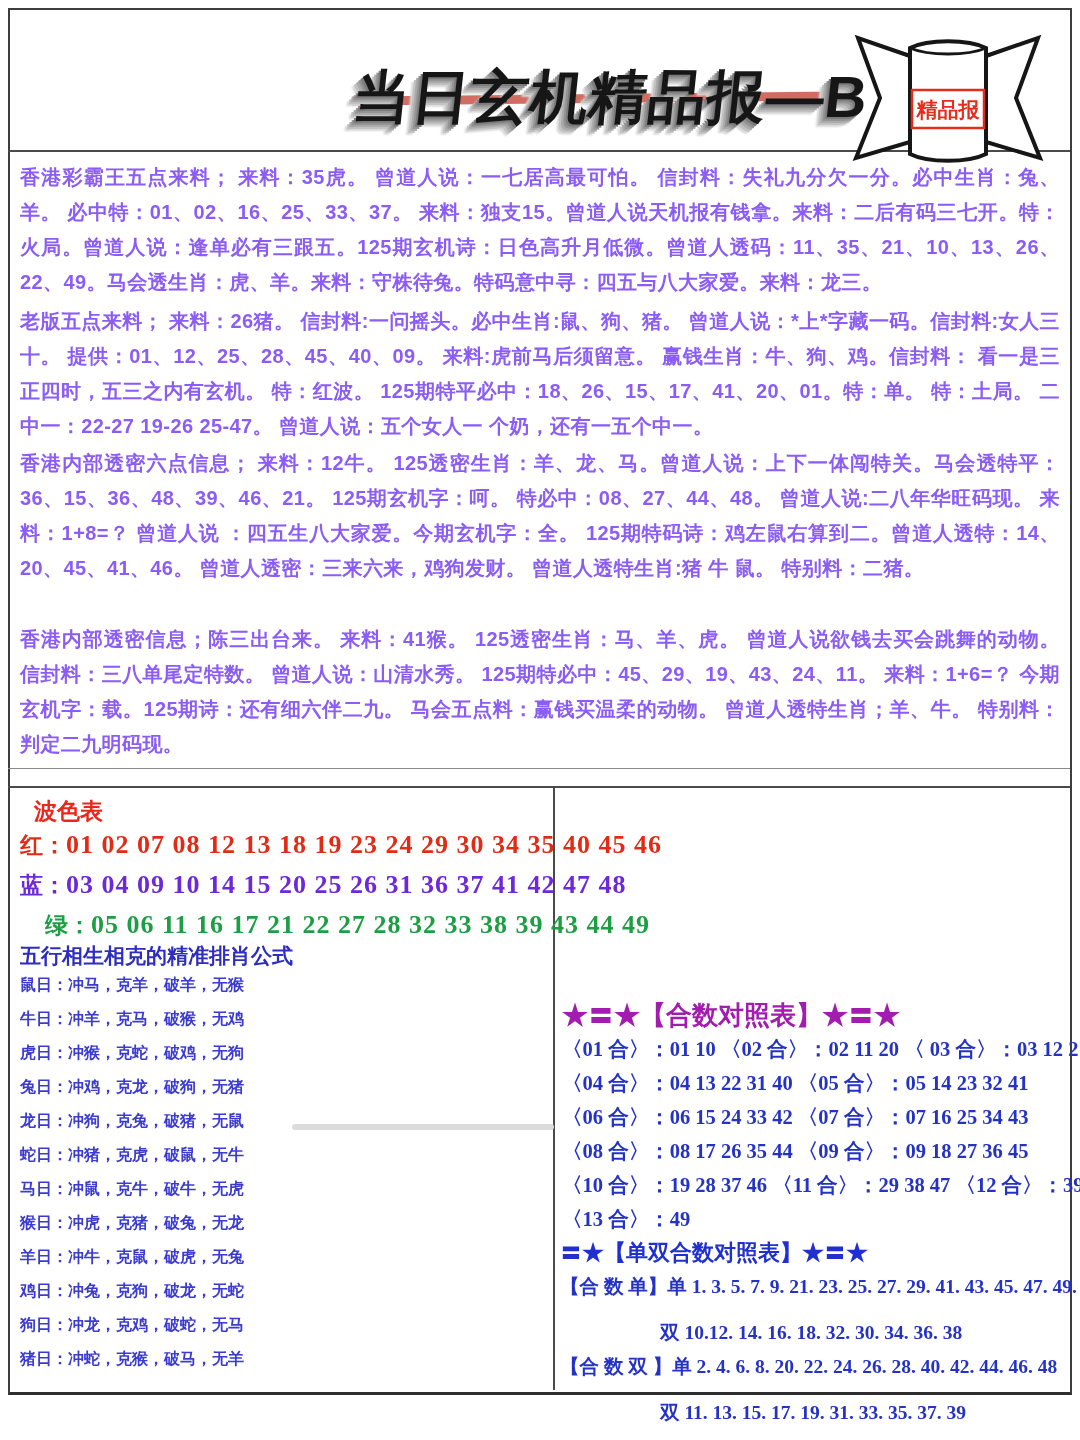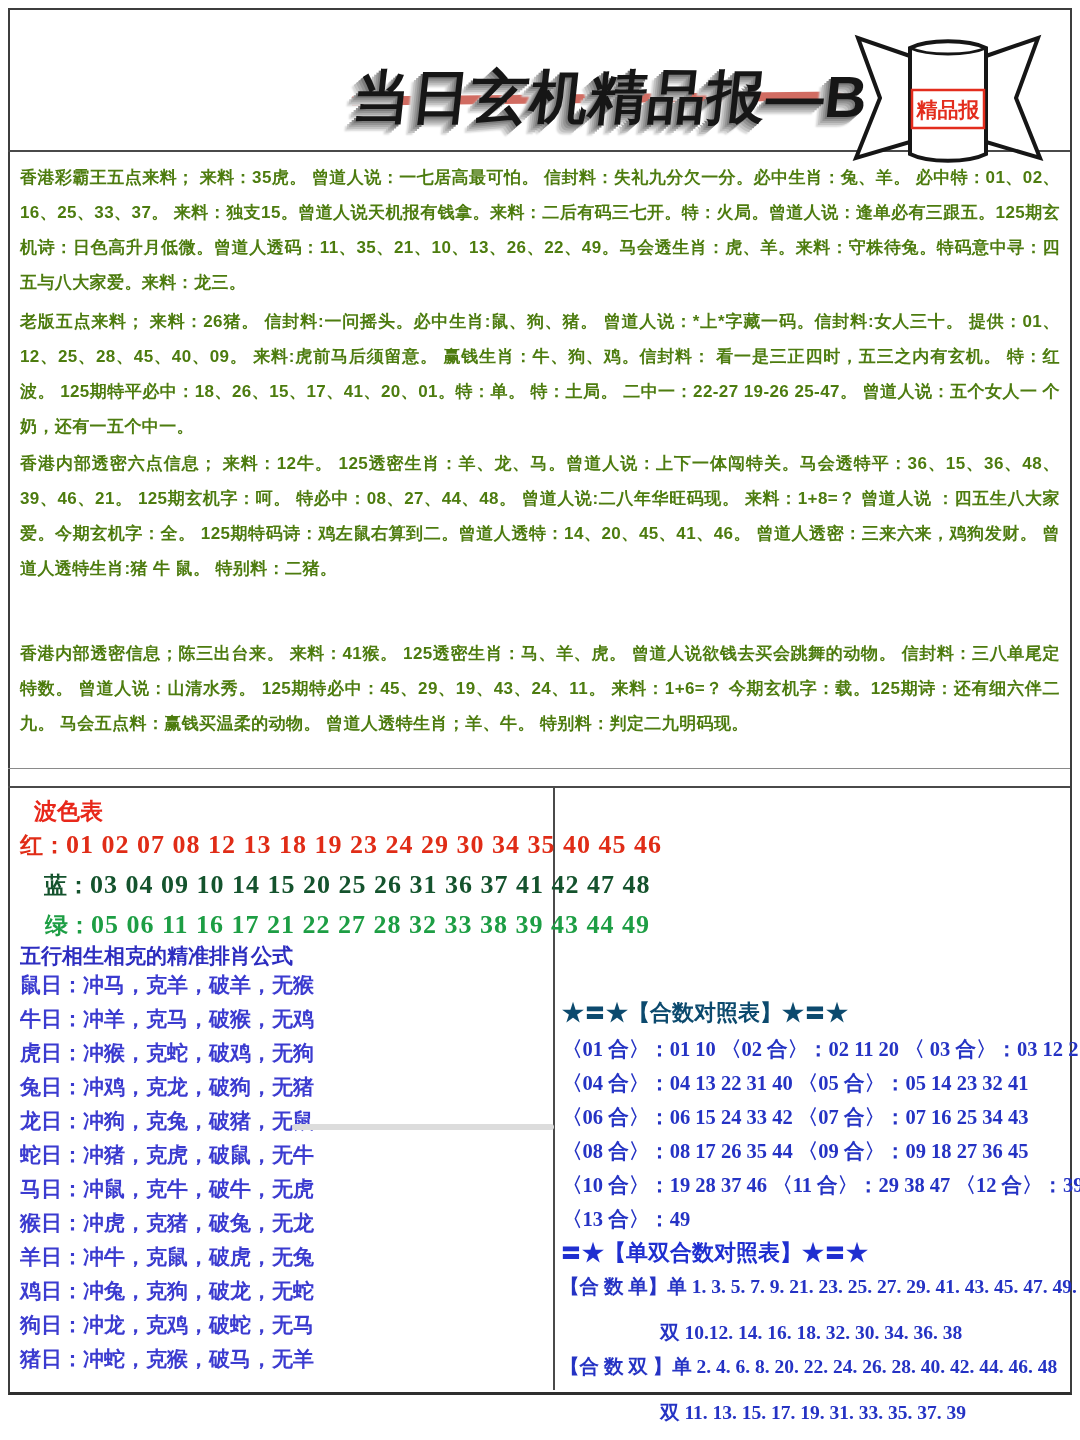--- a/index.html
+++ b/index.html
@@ -16,40 +16,40 @@
   .title-wrap{position:absolute;left:330px;top:42px;width:560px;height:112px;text-align:center;}
   .title3d{display:inline-block;font-size:58px;font-weight:bold;color:#161616;letter-spacing:1px;
            transform:skewX(-6deg);line-height:110px;position:relative;z-index:3;
            text-shadow:-2px 2px 0 #7c7c7c,-4px 4px 0 #949494,-6px 6px 0 #ababab,
                        -8px 8px 0 #c2c2c2,-10px 10px 2px #d8d8d8;}
   .red-streak{position:absolute;left:352px;top:94px;width:492px;height:9px;background:#c23c2e;
               opacity:.75;transform:rotate(-0.6deg);z-index:2;filter:blur(.6px);}
   .ribbon{position:absolute;left:848px;top:28px;width:200px;height:142px;z-index:4;}
 
   
-  .para{position:absolute;left:20px;width:1040px;font-size:17px;font-weight:bold;color:#4d7c0f;
+  .para{position:absolute;left:20px;width:1040px;font-size:20px;font-weight:bold;color:#8b5cf6;
         line-height:35px;text-align:justify;letter-spacing:.4px;}
-  .p1{top:160px;} .p2{top:304px;} .p3{top:446px;} .p4{top:622px;margin-top:14px;}
+  .p1{top:160px;} .p2{top:304px;} .p3{top:446px;} .p4{top:622px;}
 
   
   .bose-title{position:absolute;left:34px;top:796px;font-size:23px;font-weight:bold;color:#e8281b;}
   .bose-row{position:absolute;left:20px;height:36px;white-space:nowrap;}
   .bose-row .lbl{font-size:23px;font-weight:bold;font-family:"Liberation Sans",sans-serif;}
   .bose-row .nums{font-size:26px;font-weight:bold;font-family:Liberation Serif, serif;letter-spacing:1px;}
-  .row-red{color:#e02c17;} .row-blue{color:#14532d;margin-left:24px;} .row-green{color:#1d9e44;margin-left:25px;}
+  .row-red{color:#e02c17;} .row-blue{color:#6d28d9;} .row-green{color:#1d9e44;margin-left:25px;}
   .br1{top:830px;} .br2{top:870px;} .br3{top:910px;}
 
   
   .formula-title{position:absolute;left:20px;top:942px;font-size:21px;font-weight:bold;color:#2d2dc0;}
-  .zodiac{position:absolute;left:20px;top:968px;width:520px;font-size:21px;font-weight:bold;
+  .zodiac{position:absolute;left:20px;top:968px;width:520px;font-size:16px;font-weight:bold;
           color:#3b3bd0;line-height:34px;white-space:nowrap;}
   .zodiac div{height:34px;}
 
   
-  .sum-title{position:absolute;left:562px;top:998px;font-size:22px;font-weight:bold;color:#0c4a6e;}
+  .sum-title{position:absolute;left:562px;top:998px;font-size:26px;font-weight:bold;color:#a21caf;}
   .sum-lines{position:absolute;left:562px;top:1032px;width:505px;font-family:"Liberation Serif",serif;
              font-size:20.5px;font-weight:bold;color:#2533c4;line-height:34px;white-space:nowrap;}
   .oe-title{position:absolute;left:560px;top:1238px;font-size:22px;font-weight:bold;color:#1f2fd0;}
   .oe-lines{position:absolute;left:560px;top:1270px;width:510px;font-family:"Liberation Serif",serif;
             font-size:19.5px;font-weight:bold;color:#2533c4;line-height:34px;white-space:nowrap;}
   .oe-lines .indent{padding-left:100px;margin-top:12px;}
 
   
   .artifact{position:absolute;left:292px;top:1124px;width:262px;height:6px;background:#dcdcdc;
             border-radius:3px;}

